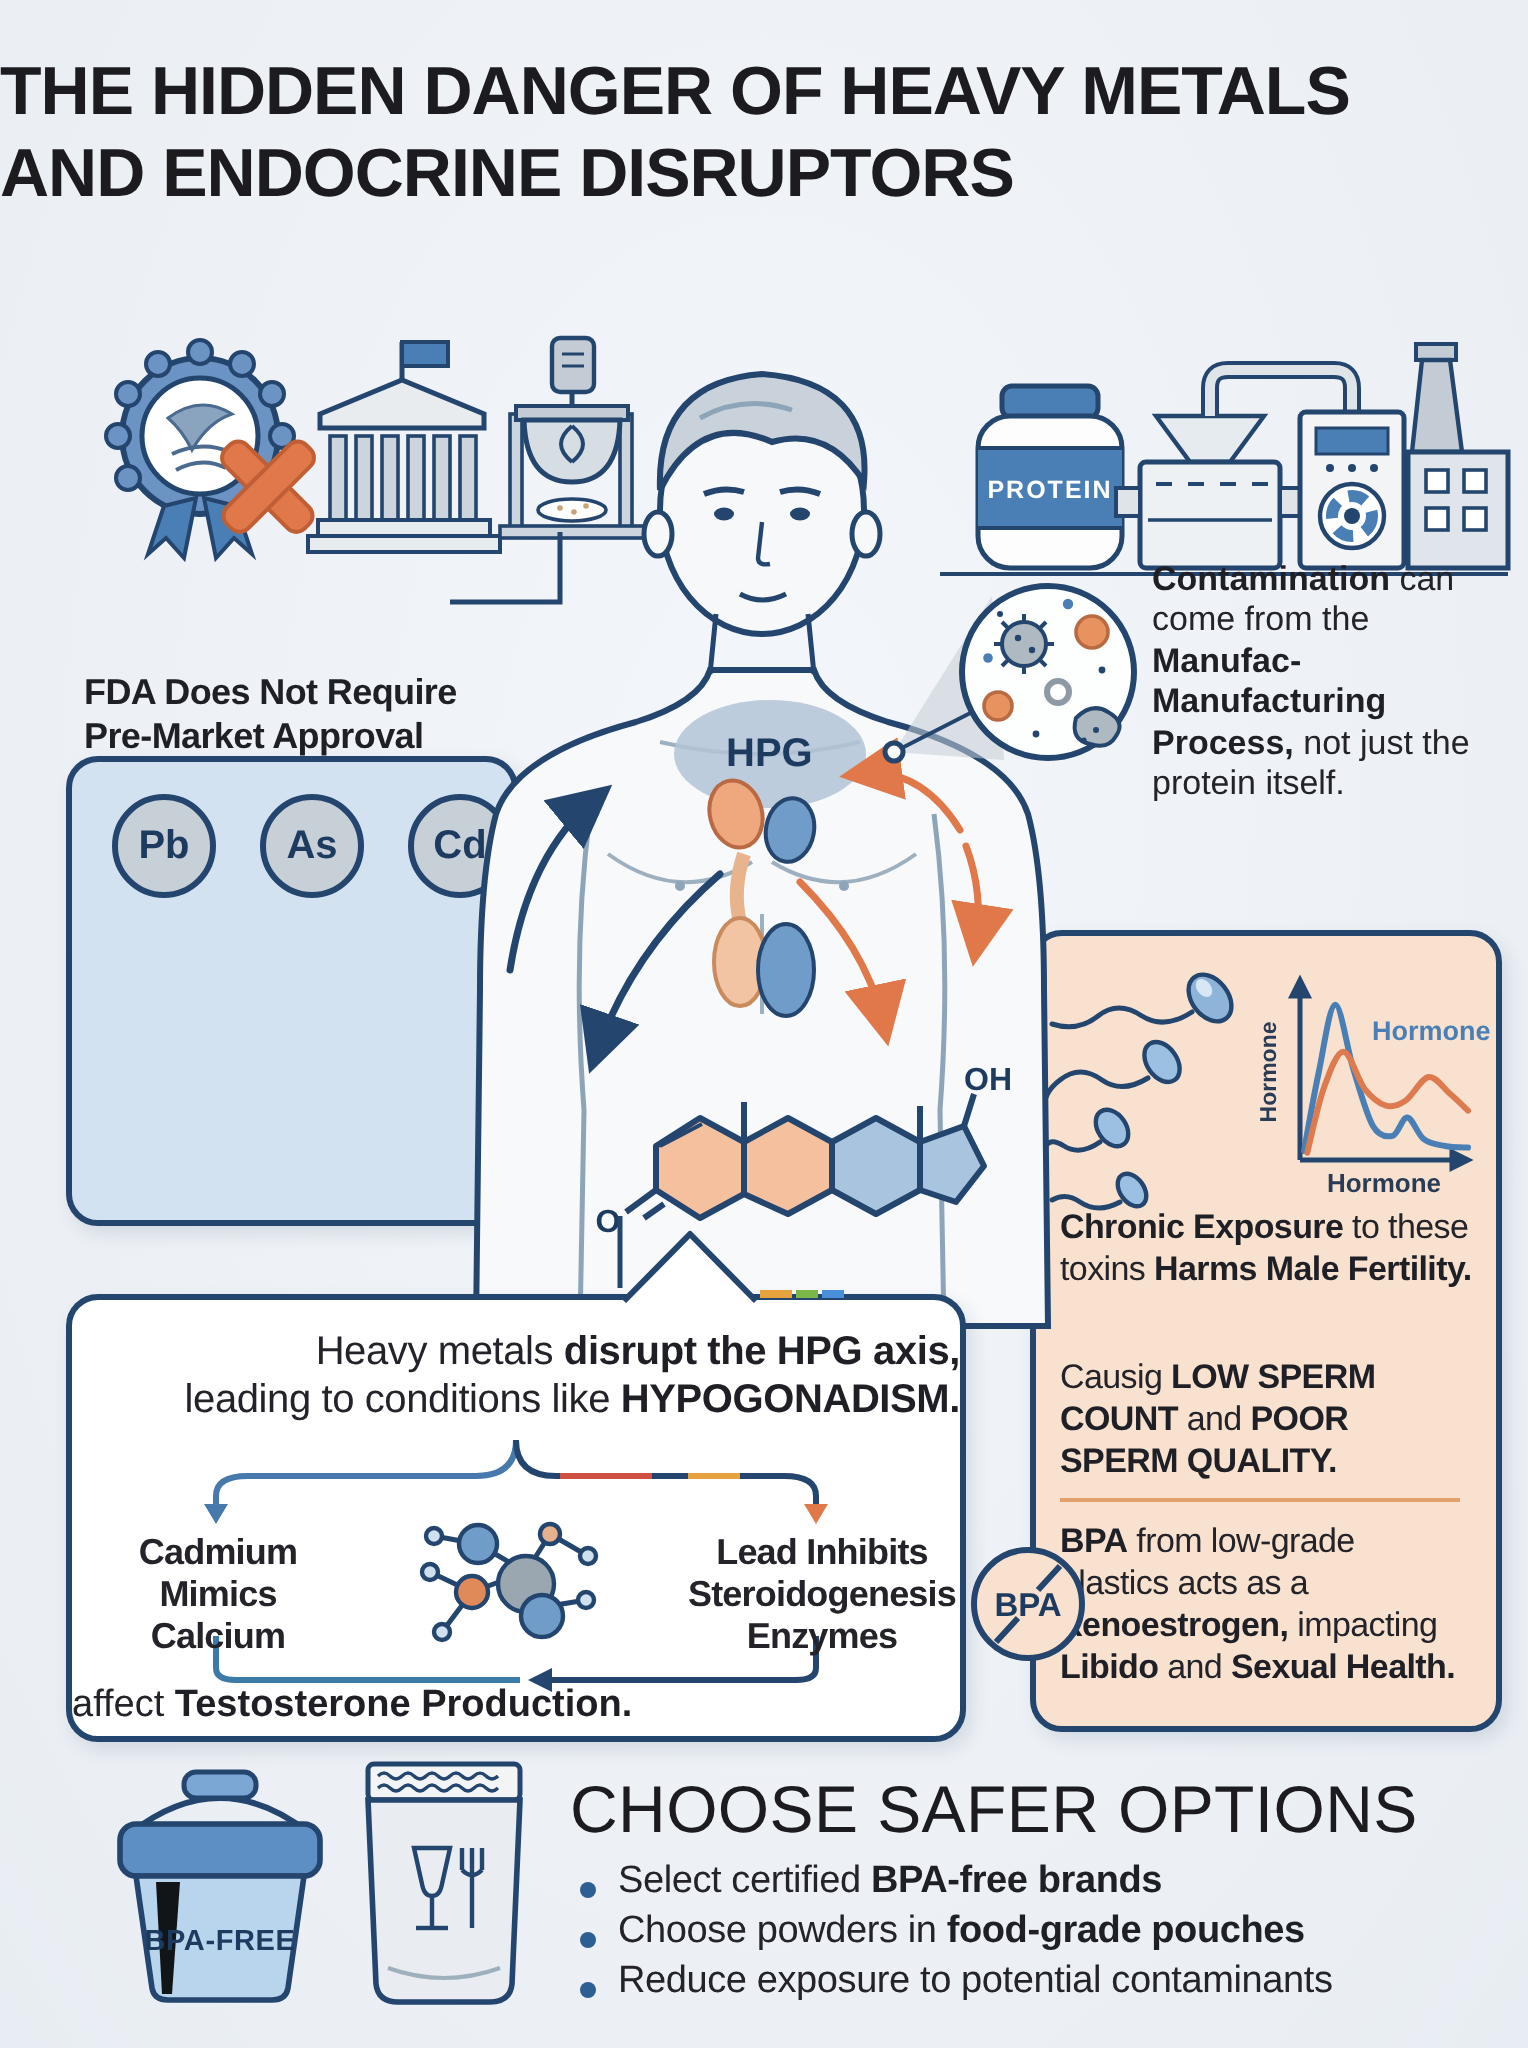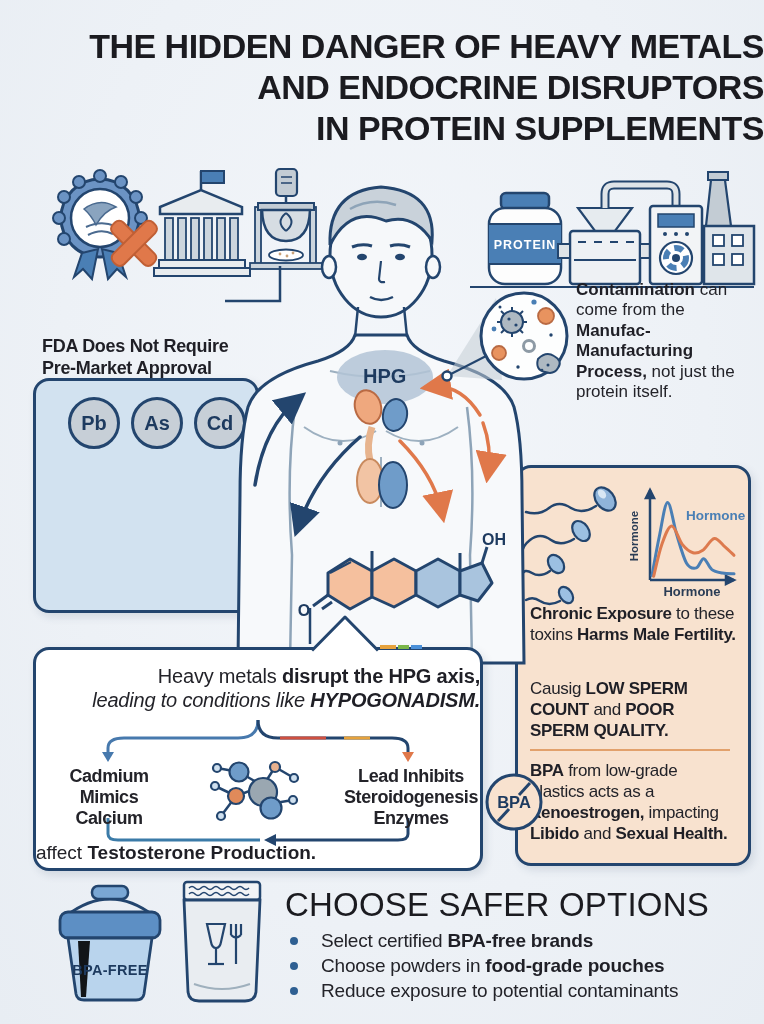--- a/index.html
+++ b/index.html
@@ -1,55 +1,54 @@
 <!DOCTYPE html>
 <html><head>
 <meta charset="utf-8">
 <style>
   html,body{margin:0;padding:0;background:#dfe3ea;}
   .page{position:relative;width:764px;height:1024px;overflow:hidden;
         background:radial-gradient(ellipse at 50% 40%, #f3f6fa 0%, #edf1f6 60%, #e8edf3 100%);
         font-family:"Liberation Sans", sans-serif;color:#232329;}
   .abs{position:absolute;}
-  .title{left:0;right:0;top:26px;text-align:right;font-weight:bold;font-size:34px;line-height:41px;
-         letter-spacing:-0.5px;color:#1b1b20;padding-left:47px;}
+  .title{left:0;right:0;top:26px;text-align:left;font-weight:bold;font-size:34px;line-height:41px;
+         letter-spacing:-0.5px;color:#1b1b20;}
   .txt{font-size:18px;line-height:1.22;}
   b{font-weight:bold;color:#1f1f26;}
   .panel{border:3px solid #23456e;border-radius:16px;box-shadow:3px 4px 9px rgba(40,60,90,.13);}
   .blue-box{left:33px;top:378px;width:220px;height:229px;background:#d2e2f0;z-index:1;}
-  .elem-row{position:absolute;left:32px;top:16px;display:flex;gap:11px;}
+  .elem-row{position:absolute;left:20px;top:16px;display:flex;gap:22px;}
   .elem{width:46px;height:46px;border-radius:50%;background:#c7cfd7;border:3px solid #23456e;
         display:flex;align-items:center;justify-content:center;font-weight:bold;font-size:20px;color:#1d3a5f;}
   .peach-box{left:515px;top:465px;width:230px;height:395px;background:#f8e2cf;z-index:2;}
   .white-box{left:33px;top:647px;width:444px;height:218px;background:#ffffff;z-index:4;}
   .fda-text{left:42px;top:336px;width:240px;font-weight:bold;letter-spacing:-0.3px;}
   .fda-text .reg{font-weight:normal;}
   .contam-text{left:576px;top:280px;width:176px;font-size:17px;line-height:1.2;}
   .hm-text{left:52px;top:441px;width:186px;font-size:18px;line-height:1.26;}
   .hpg-head{left:0;right:0;text-align:right;font-size:20px;letter-spacing:-0.2px;line-height:24px;}
   .branch{font-weight:bold;font-size:18px;line-height:21px;text-align:center;letter-spacing:-0.4px;}
   .footer-line{left:0;right:0;top:192px;text-align:left;font-size:19px;}
   .p-peach{left:530px;width:206px;font-size:17px;line-height:1.24;letter-spacing:-0.3px;z-index:3;}
   .divider{left:530px;top:749px;width:200px;height:2px;background:#e2a16c;z-index:3;}
   .opts-head{left:285px;top:886px;font-size:33px;font-weight:normal;letter-spacing:0.2px;color:#1b1b20;}
-  .bullet-row{position:absolute;left:290px;display:flex;align-items:flex-start;gap:23px;width:460px;}
+  .bullet-row{position:absolute;left:290px;display:flex;align-items:center;gap:11px;width:460px;}
   .dot{width:8px;height:8px;border-radius:50%;background:#2e5f92;margin-top:7px;flex:none;}
   .bullet-txt{font-size:19px;line-height:22px;letter-spacing:-0.2px;}
   svg text{font-family:"Liberation Sans",sans-serif;}
   .colordash{position:absolute;height:4px;top:645px;z-index:5;}
 </style>
 </head>
 <body>
 
 <div class="page">
 
   <div class="abs title">
     <div>THE HIDDEN DANGER OF HEAVY METALS</div>
     <div>AND ENDOCRINE DISRUPTORS</div>
-    <div>IN PROTEIN SUPPLEMENTS</div>
   </div>
 
   <svg class="abs" style="left:38px;top:163px;" width="285" height="140" viewBox="0 0 285 140">
     <g>
       <circle cx="62" cy="55" r="39" fill="#6b93c4" stroke="#23456e" stroke-width="3"></circle>
       <g stroke="#23456e" stroke-width="2" fill="#6b93c4">
         <circle cx="62" cy="13" r="6"></circle>
           <circle cx="83" cy="19" r="6"></circle>
           <circle cx="98" cy="34" r="6"></circle>
         <circle cx="103" cy="55" r="6"></circle>
@@ -311,21 +310,21 @@
       <circle cx="112" cy="85" r="1.3" fill="#23456e"></circle>
     <circle cx="104" cy="17" r="2.6" fill="#4a7fb5"></circle>
       <circle cx="64" cy="44" r="2.4" fill="#4a7fb5"></circle>
     <circle cx="121" cy="50" r="1.7" fill="#23456e"></circle>
       <circle cx="88" cy="82" r="1.7" fill="#23456e"></circle>
     <circle cx="70" cy="22" r="1.5" fill="#23456e"></circle>
   </svg>
 
   <div class="abs panel white-box">
     <div class="abs hpg-head" style="top:14px;"><span>Heavy metals </span><b>disrupt the HPG axis,</b></div>
-    <div class="abs hpg-head" style="top:38px;font-style:italic;"><span>leading to conditions like </span><b>HYPOGONADISM.</b></div>
+    <div class="abs hpg-head" style="top:38px;"><span>leading to conditions like </span><b>HYPOGONADISM.</b></div>
 
     <svg class="abs" style="left:0;top:0;" width="444" height="218" viewBox="0 0 444 218">
       <defs>
         <marker id="ah2-blue" markerWidth="10" markerHeight="10" refX="5" refY="8" orient="auto">
           <polygon points="0,0 10,0 5,9" fill="#4779ad"></polygon>
         </marker>
         <marker id="ah2-orng" markerWidth="10" markerHeight="10" refX="5" refY="8" orient="auto">
           <polygon points="0,0 10,0 5,9" fill="#e0784a"></polygon>
         </marker>
       </defs>

